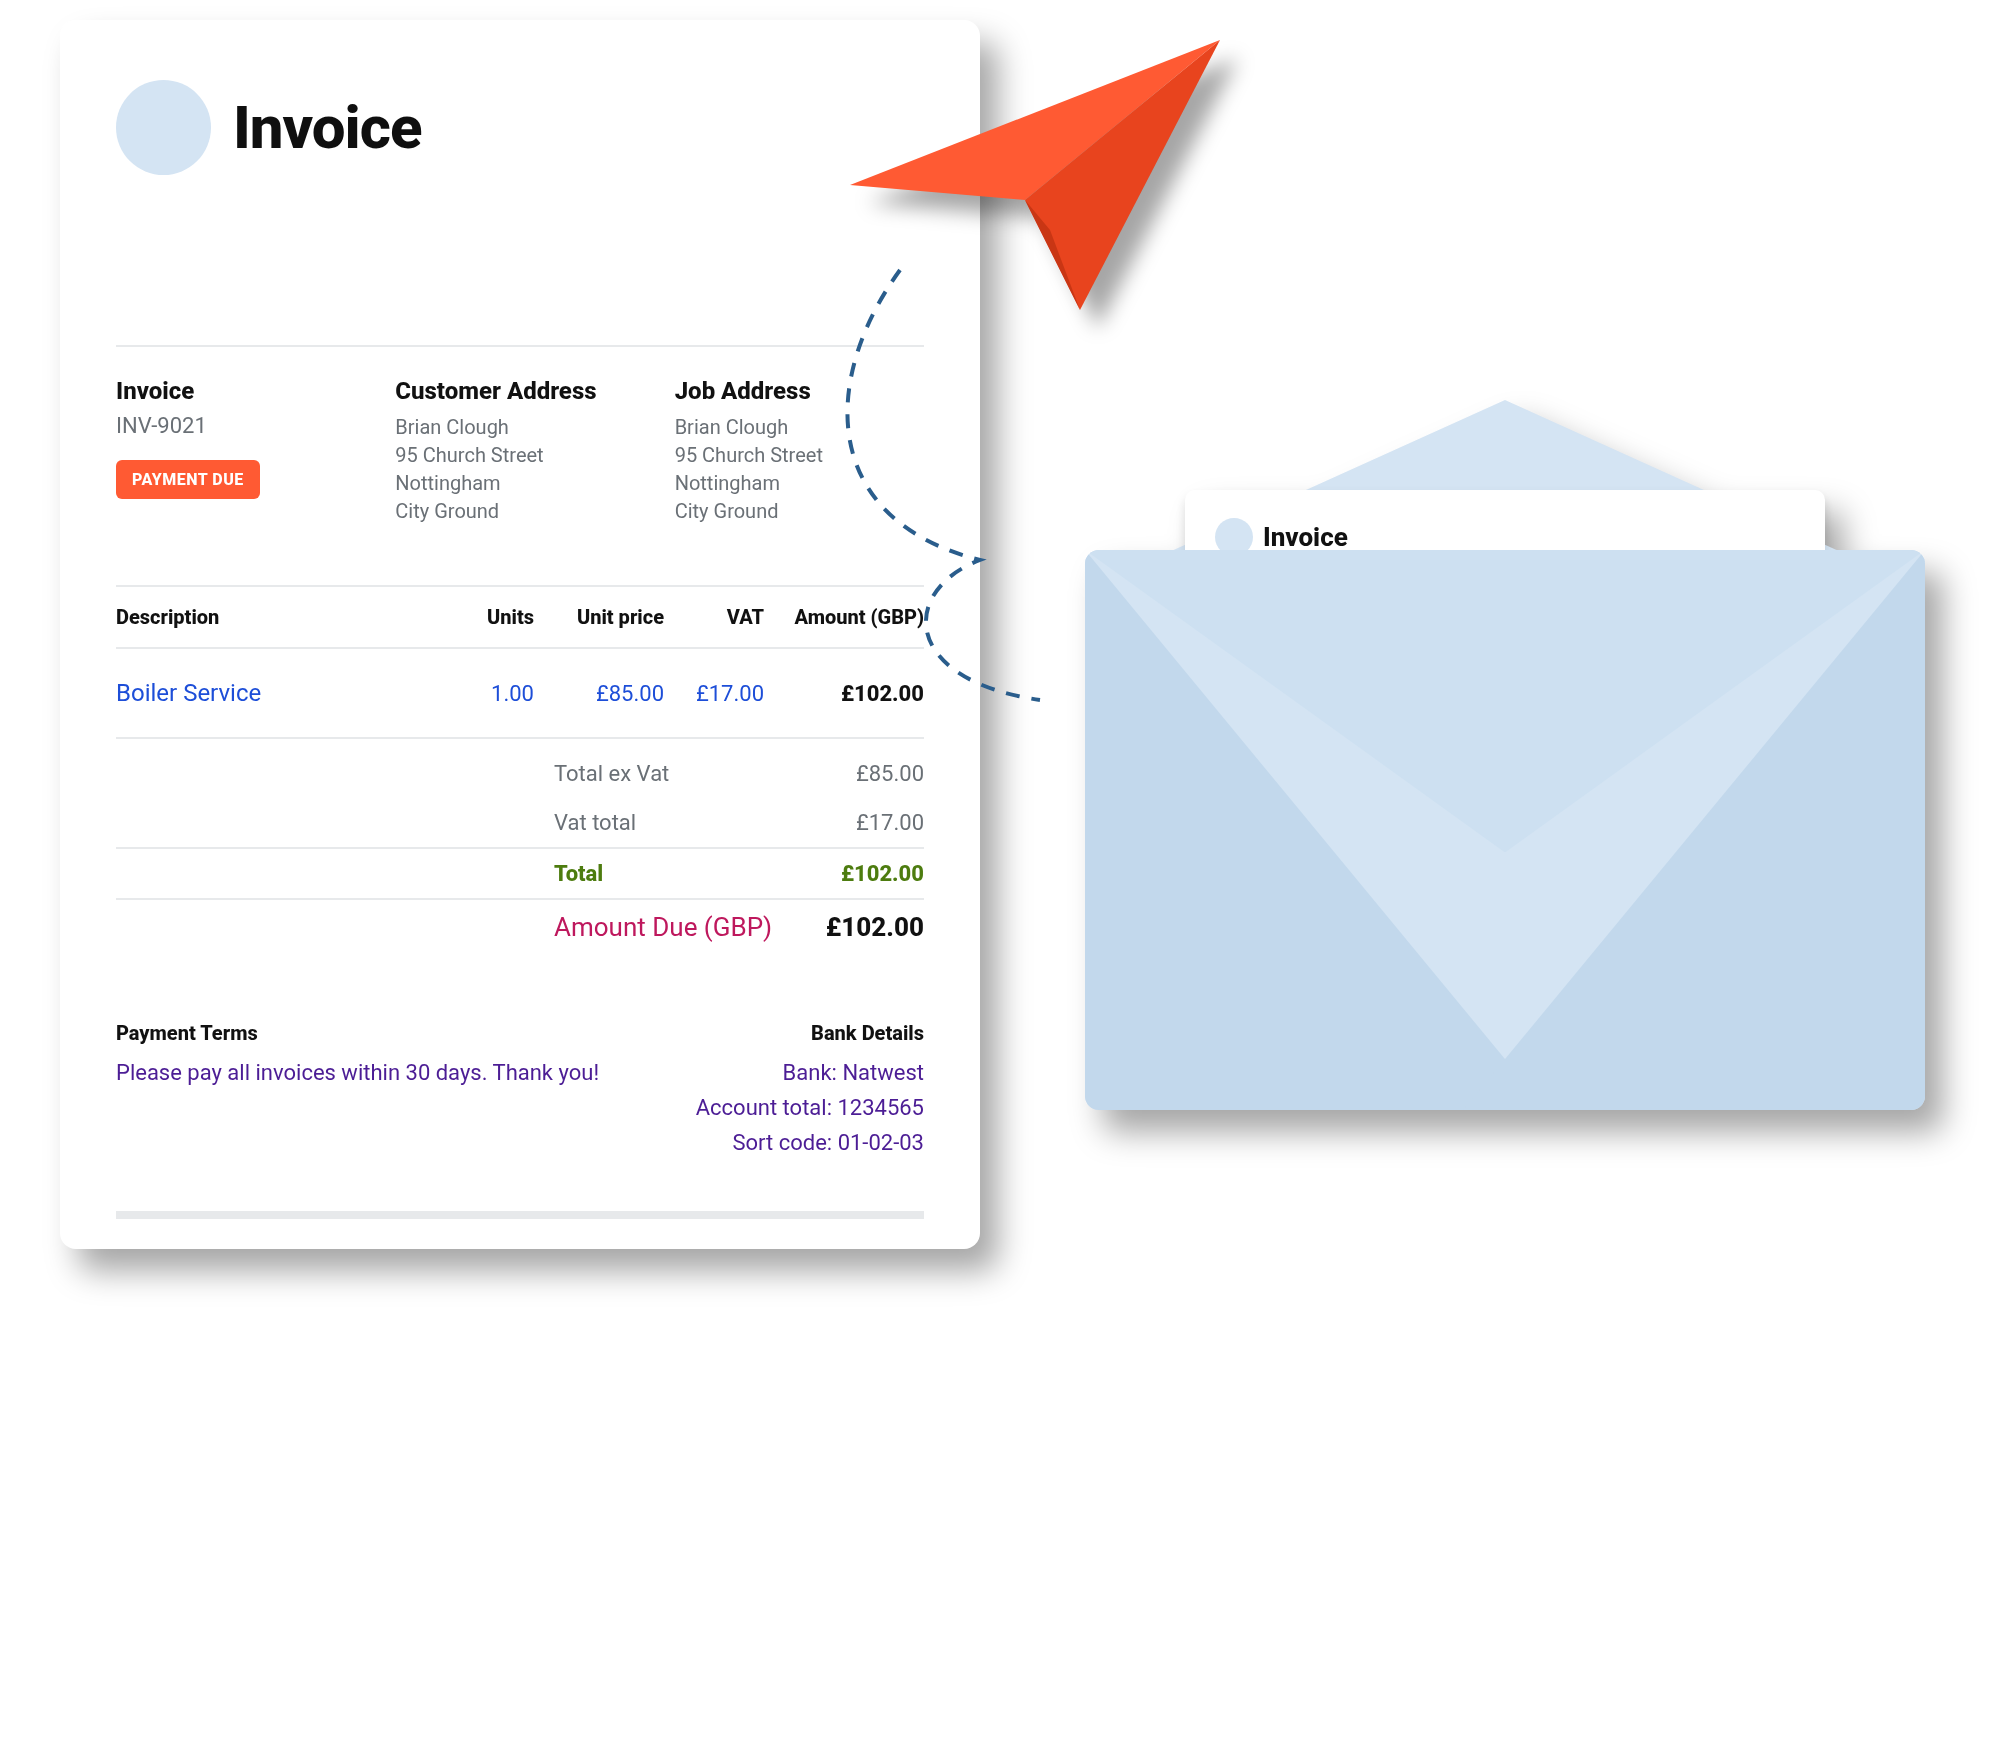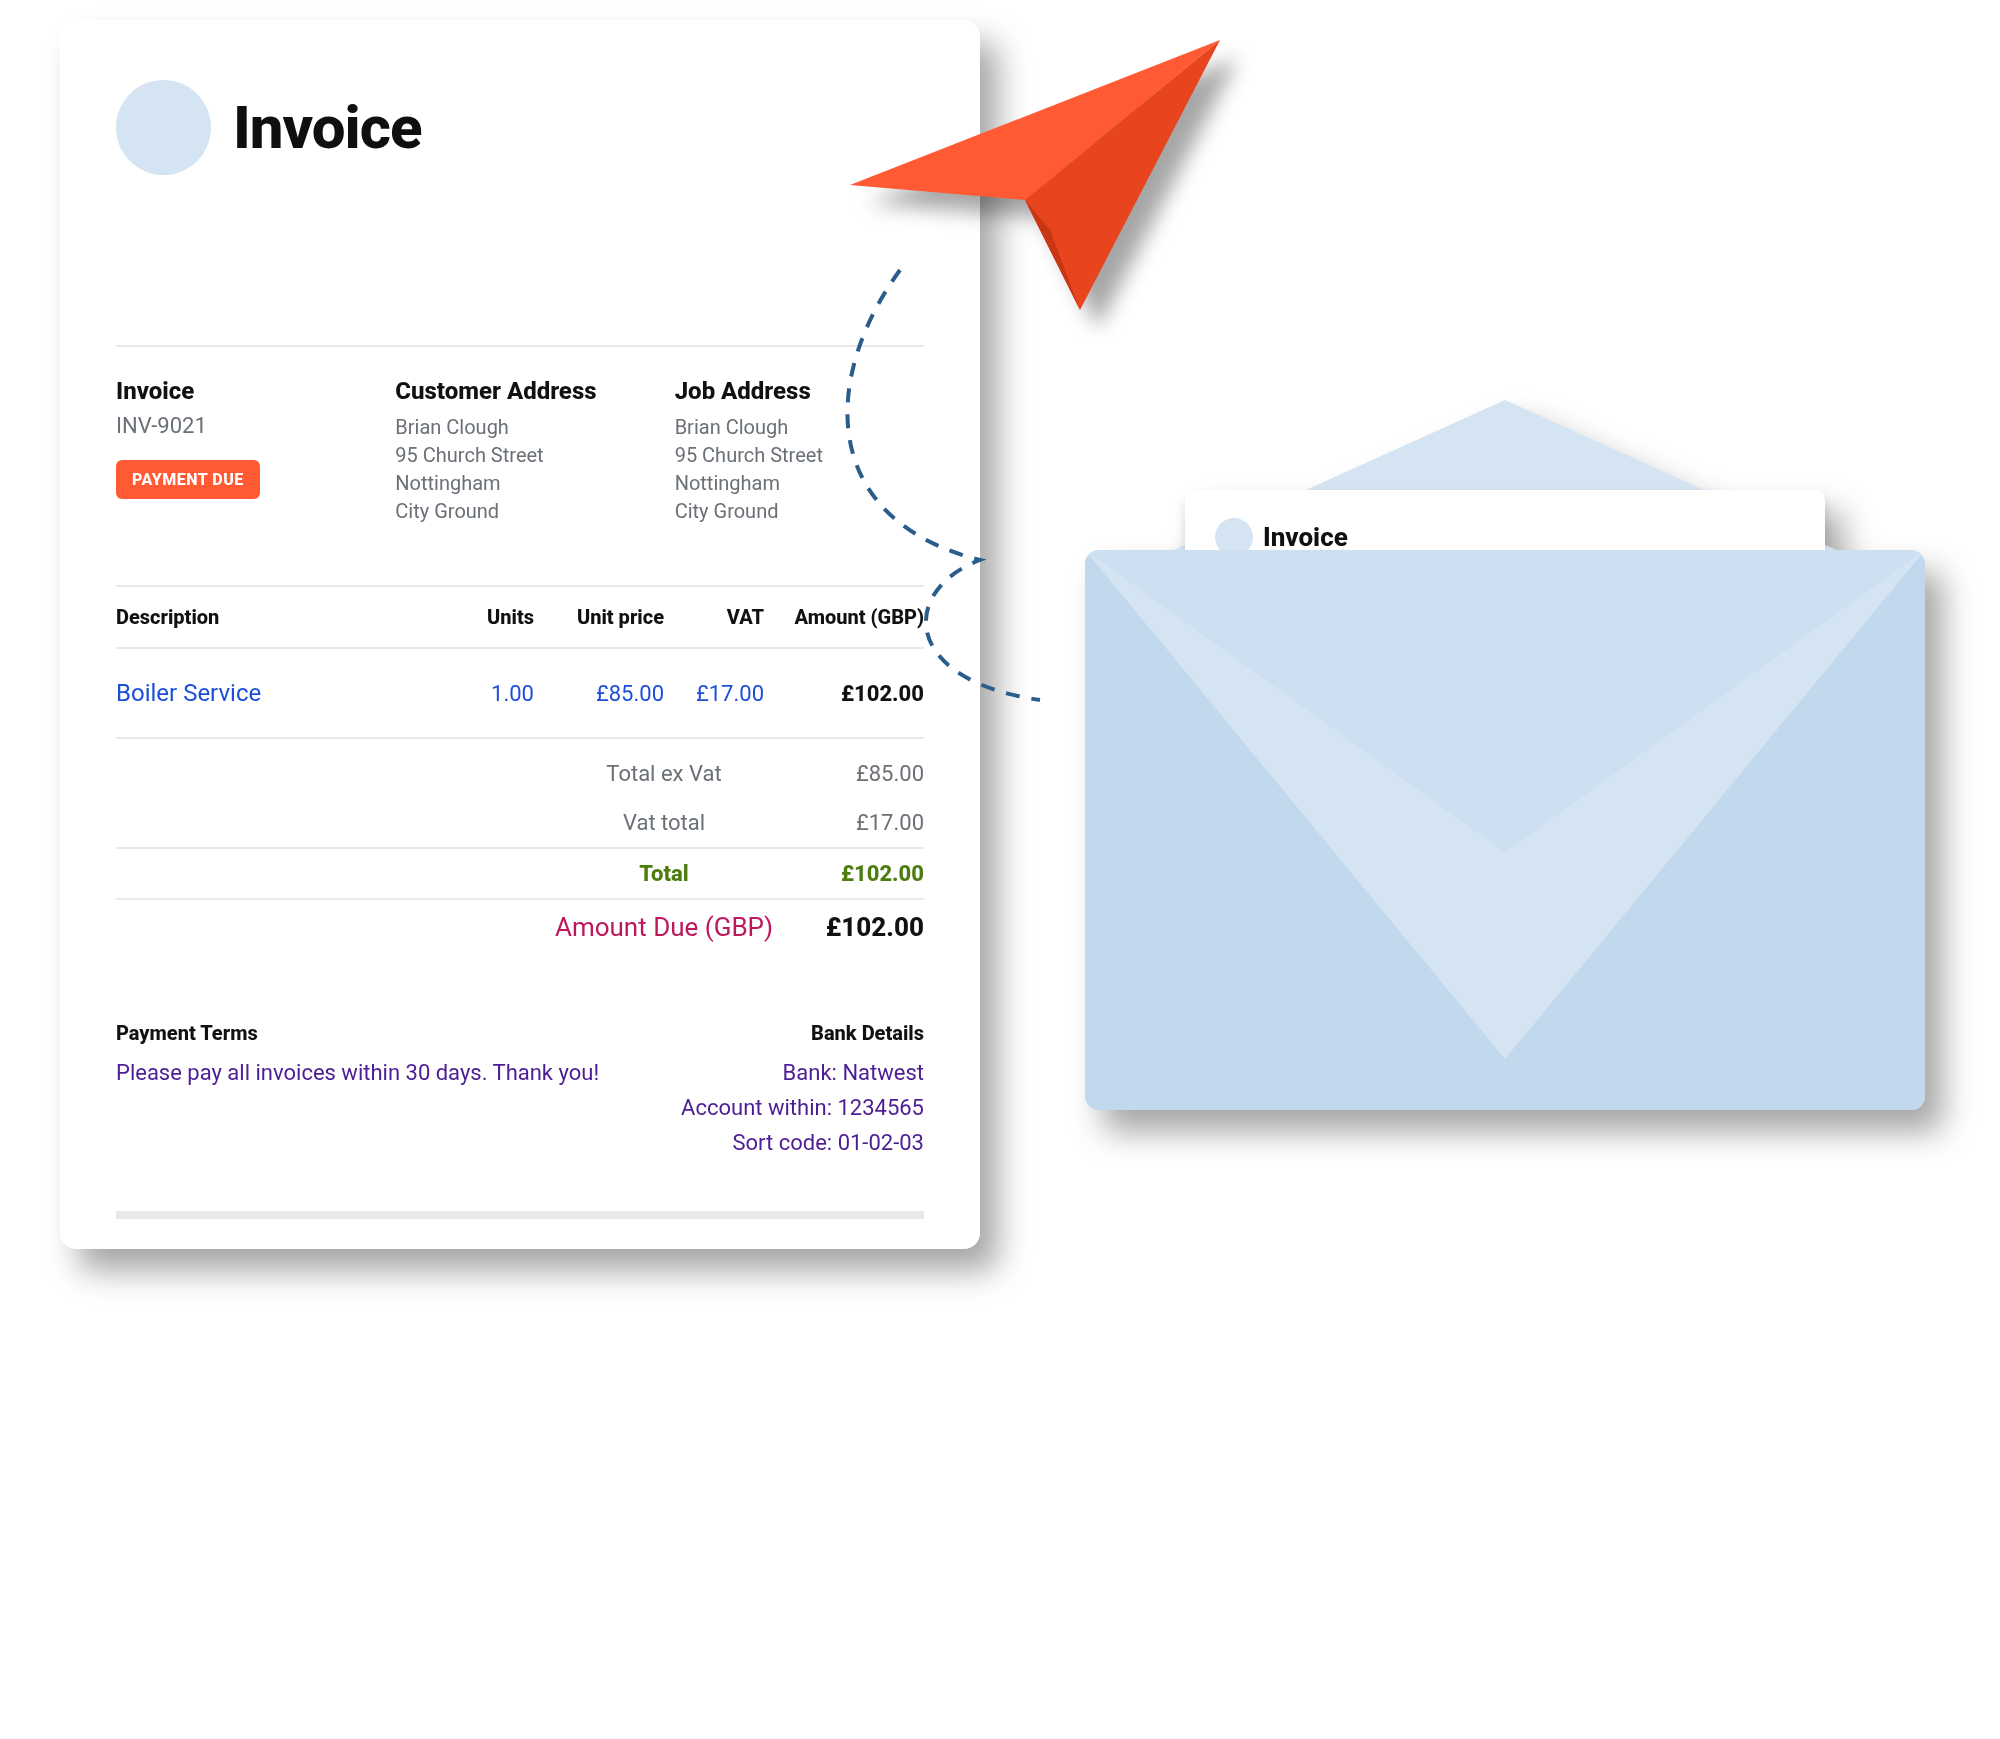--- a/index.html
+++ b/index.html
@@ -65,21 +65,21 @@
   .items-row .amount { font-weight:800; color:#111; }
   .items-row .desc { font-size:24px; }
 
   .totals { margin-top:10px; }
   .totals .line {
     display:grid;
     grid-template-columns: 1fr 220px 150px;
     padding:12px 0;
     align-items:center;
   }
-  .totals .label { text-align:center; font-size:22px; color:#6a7076; }
+  .totals .label { text-align:left; font-size:22px; color:#6a7076; }
   .totals .val { text-align:right; font-size:22px; color:#6a7076; }
   .totals .bold .label, .totals .bold .val { font-weight:800; color:#4d7c0f; }
   .totals .rule { border-top:2px solid #e7e9eb; }
   .totals .big .label { font-size:26px; color:#be185d; }
   .totals .big .val   { font-size:26px; font-weight:800; color:#111; }
 
   .footer-row {
     display:flex; justify-content:space-between;
     margin-top:50px;
   }
@@ -232,21 +232,21 @@
     </div>
 
     <div class="footer-row">
       <div class="footer-col">
         <h4>Payment Terms</h4>
         <p>Please pay all invoices within 30 days. Thank you!</p>
       </div>
       <div class="footer-col right">
         <h4>Bank Details</h4>
         <p><span>Bank:</span> <span>Natwest</span></p>
-        <p><span>Account within:</span> <span>1234565</span></p>
+        <p><span>Account total:</span> <span>1234565</span></p>
         <p><span>Sort code:</span> <span>01-02-03</span></p>
       </div>
     </div>
 
     <div class="bottom-rule"></div>
   </div>
 
   <svg class="dash-path" viewBox="0 0 520 480">
     <path d="M120 10 C 40 120, 40 260, 200 300 C 120 330, 120 420, 260 440" fill="none" stroke="#2a5d8c" stroke-width="4" stroke-dasharray="14 12"></path>
   </svg>

